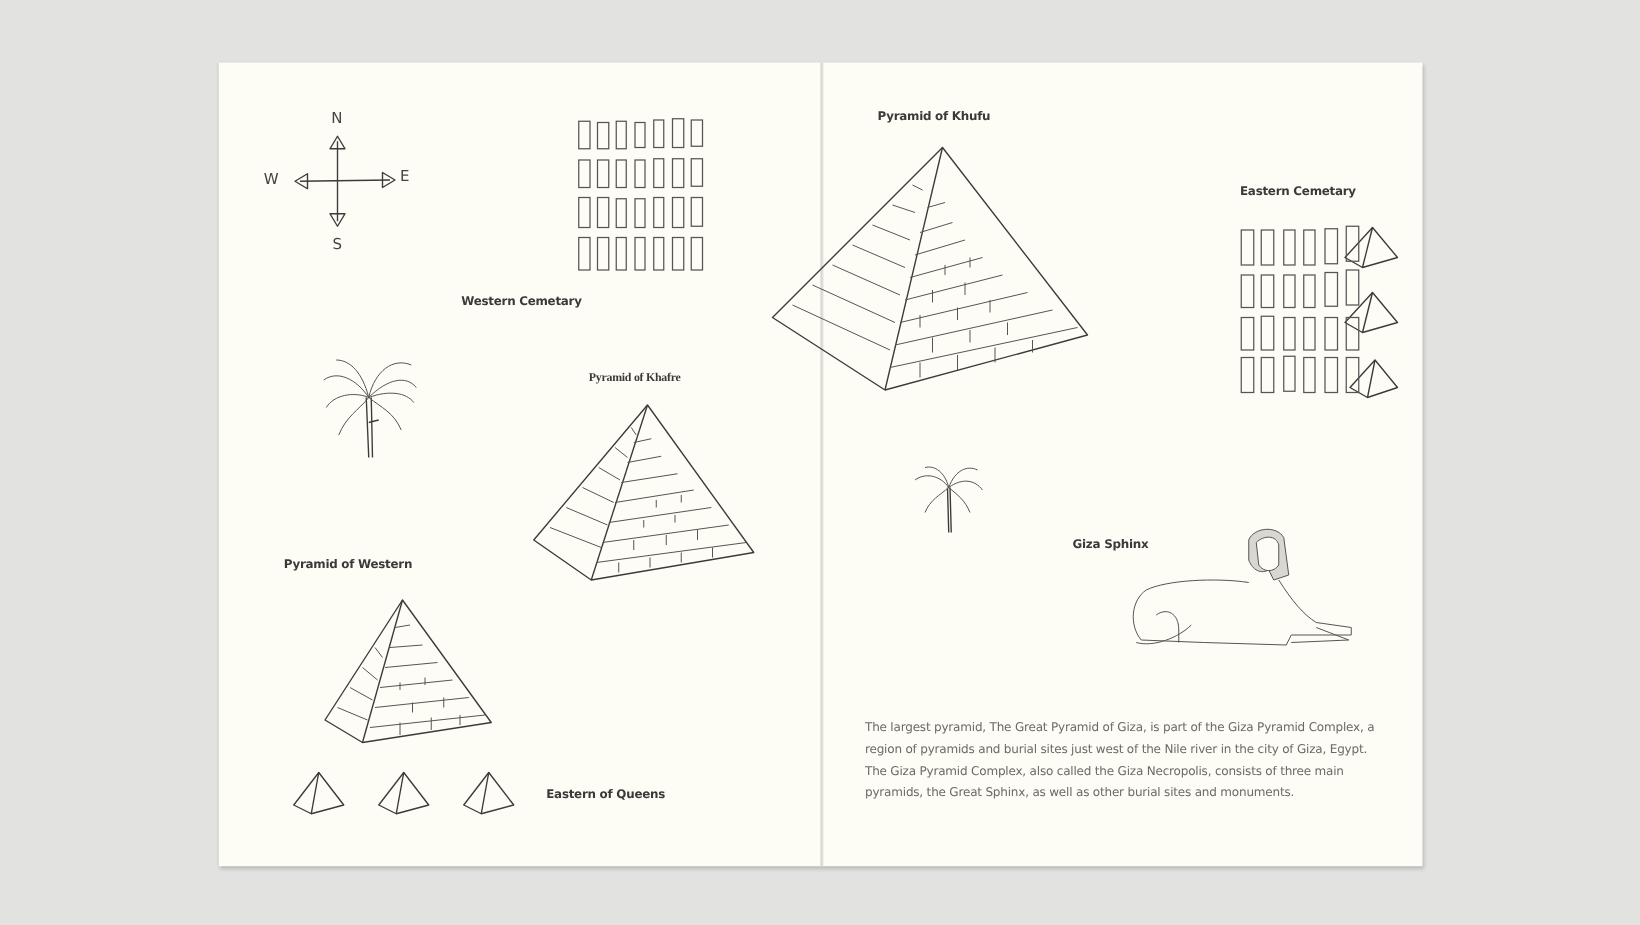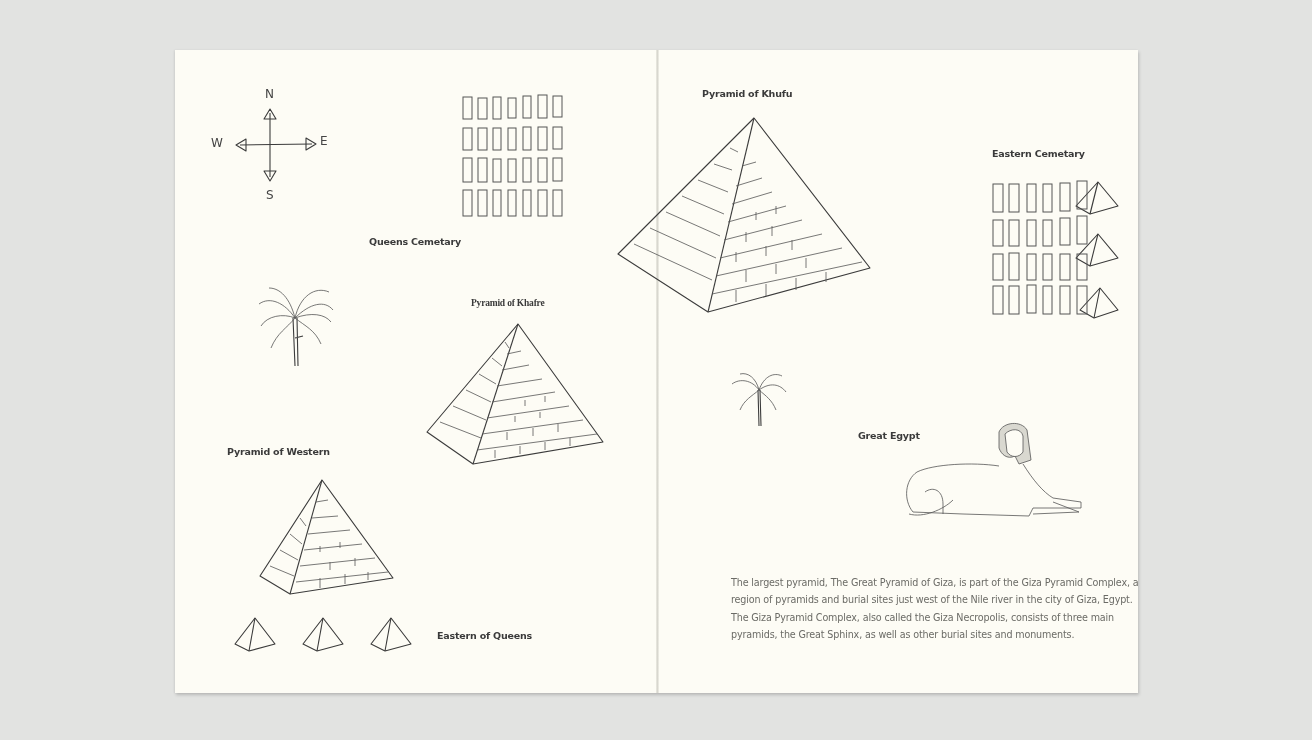--- a/index.html
+++ b/index.html
@@ -63,21 +63,21 @@
           <rect class="tomb" x="92" y="66" width="9" height="23"></rect>
         <rect class="tomb" x="2" y="98" width="9" height="26"></rect>
           <rect class="tomb" x="17" y="98" width="9" height="26"></rect>
           <rect class="tomb" x="32" y="98" width="8" height="26"></rect>
           <rect class="tomb" x="47" y="98" width="8" height="26"></rect>
           <rect class="tomb" x="62" y="98" width="8" height="26"></rect>
           <rect class="tomb" x="77" y="98" width="9" height="26"></rect>
           <rect class="tomb" x="92" y="98" width="9" height="26"></rect>
       </g>
     </svg>
-    <span class="lbl" style="left:194px;top:186px;">Queens Cemetary</span>
+    <span class="lbl" style="left:194px;top:186px;">Western Cemetary</span>
 
     <svg width="90" height="100" style="left:80px;top:228px;">
       <path class="ln" d="M38 40 L40 88 M42 40 L43 88 M40 60 L48 58"></path>
       <path class="br" d="M40 40 C30 25 15 18 4 26 M40 40 C35 20 25 10 14 10 M40 40 C45 18 60 8 74 14 M40 40 C55 25 70 22 78 32 M40 40 C32 50 22 55 16 70 M40 40 C50 48 60 52 66 66 M40 40 C28 35 12 38 6 48 M40 40 C56 34 70 36 76 44"></path>
     </svg>
 
     <span class="lbl" style="left:296px;top:248px;font-family:Liberation Serif, serif;">Pyramid of Khafre</span>
     <svg width="180" height="150" style="left:250px;top:272px;">
       <polygon class="ln" points="93,2 2,110 48,142 178,120"></polygon>
       <line class="ln" x1="93" y1="2" x2="48" y2="142"></line>
@@ -170,22 +170,22 @@
         <rect class="tomb" x="52" y="108" width="9" height="28"></rect>
         <rect class="tomb" x="69" y="108" width="10" height="28"></rect>
         <rect class="tomb" x="86" y="108" width="10" height="28"></rect>
     </svg>
 
     <svg width="60" height="60" style="left:72px;top:320px;">
       <path class="ln" d="M28 20 L29 56 M30 20 L31 56"></path>
       <path class="br" d="M29 20 C22 10 10 8 2 14 M29 20 C26 8 18 2 10 4 M29 20 C34 6 44 2 52 6 M29 20 C40 12 50 14 56 22 M29 20 C22 26 14 30 10 40 M29 20 C36 26 42 30 46 40"></path>
     </svg>
 
-    <span class="lbl" style="left:200px;top:380px;">Great Egypt</span>
+    <span class="lbl" style="left:200px;top:380px;">Giza Sphinx</span>
     <svg width="190" height="100" style="left:245px;top:370px;">
       <path class="br" d="M96 12 C100 2 118 0 124 10 L128 40 L116 44 L112 36 C104 40 98 34 96 28 Z" style="fill:#d9d8d0"></path>
       <path class="br" d="M102 14 C108 8 118 8 120 16 L120 32 C116 38 108 38 104 32 Z" style="fill:#fdfcf5"></path>
       <path class="br" d="M96 46 C70 42 30 44 14 52 C2 60 0 80 10 92 L60 94 M40 94 L40 84 C40 70 30 66 22 72 M50 80 C40 90 20 98 6 94 M120 44 C130 60 140 72 150 78 L178 82 L178 88 L130 88 L126 96 L60 94 M150 82 L176 92 L130 94"></path>
     </svg>
 
-    <div class="body-text" style="left:34px;top:524px;margin-left:39px;">The largest pyramid, The Great Pyramid of Giza, is part of the Giza Pyramid Complex, a region  of pyramids and burial sites just west of the Nile river in the city of Giza, Egypt. The Giza Pyramid Complex, also called the Giza Necropolis, consists of three main pyramids, the Great Sphinx, as well as other burial sites and monuments.</div>
+    <div class="body-text" style="left:34px;top:524px;">The largest pyramid, The Great Pyramid of Giza, is part of the Giza Pyramid Complex, a region  of pyramids and burial sites just west of the Nile river in the city of Giza, Egypt. The Giza Pyramid Complex, also called the Giza Necropolis, consists of three main pyramids, the Great Sphinx, as well as other burial sites and monuments.</div>
   </div>
 </div>
 
 </body></html>

